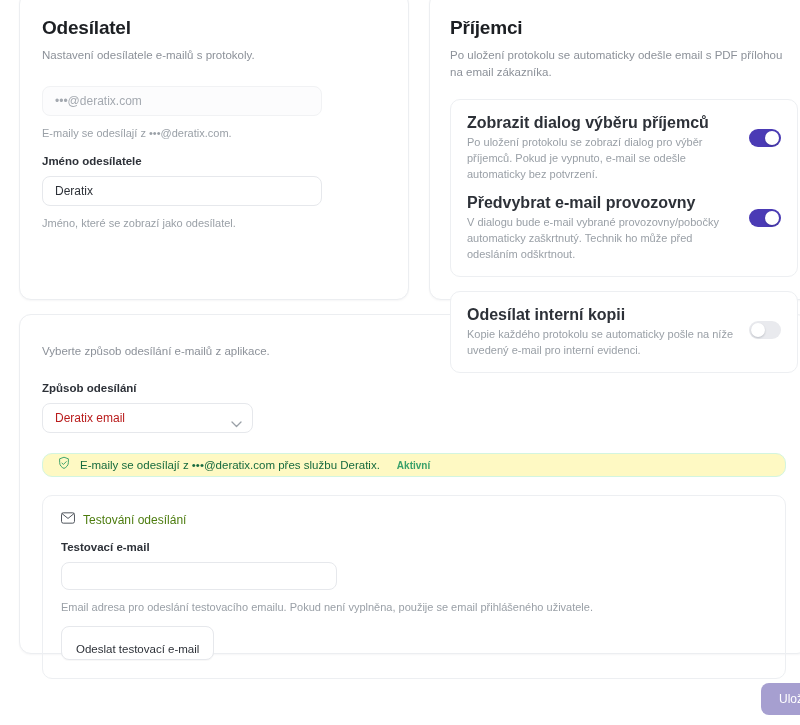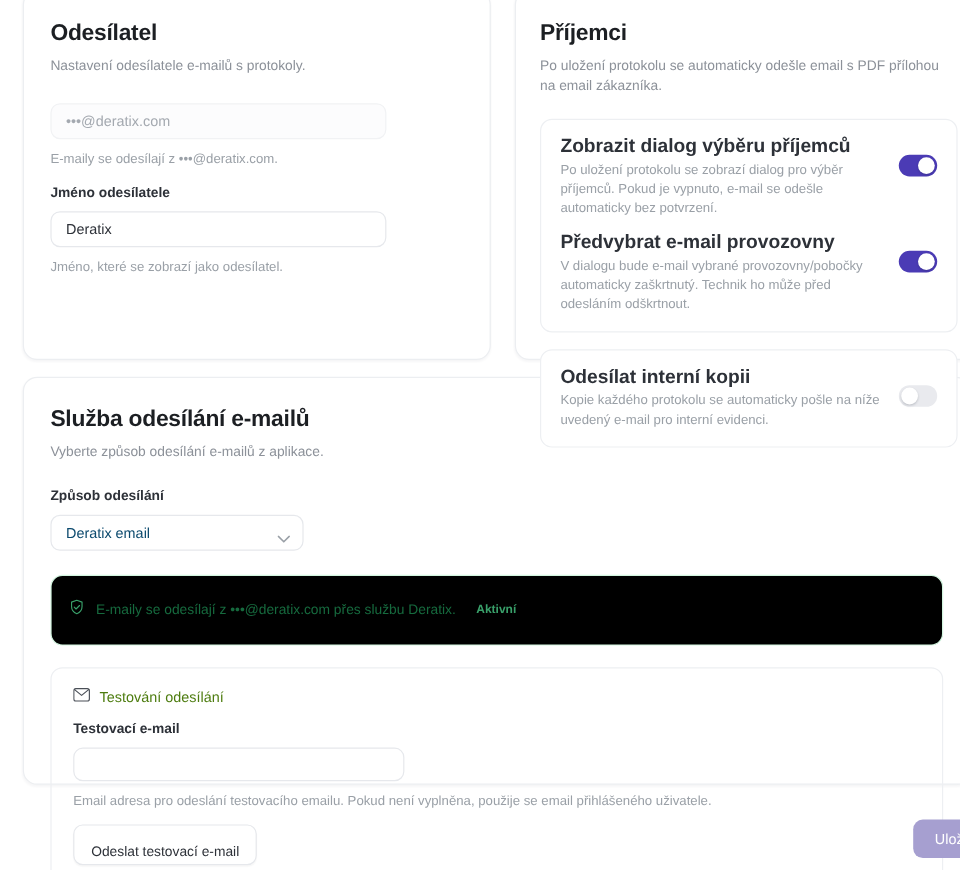--- a/index.html
+++ b/index.html
@@ -160,42 +160,42 @@
     width: 211px;
     margin-top: 9px;
   }
   .select-box {
     width: 211px;
     height: 30px;
     border: 1px solid #e6e8ec;
     border-radius: 8px;
     background: #fff;
     font-size: 12px;
-    color: #0c4a6e;
+    color: #b91c1c;
     display: flex;
     align-items: center;
     padding: 12px 12px;
     cursor: pointer;
   }
   .chev {
     position: absolute;
     right: 11px;
     top: 11px;
     pointer-events: none;
   }
 
   
   .banner {
     display: flex;
     align-items: center;
     gap: 9px;
-    background: #000000;
+    background: #fef9c3;
     border: 1px solid #d3f5e0;
     border-radius: 10px;
-    padding: 19px 14px;
+    padding: 2px 14px;
     margin-top: 20px;
   }
   .banner-text {
     font-size: 11.5px;
     color: #166a3e;
   }
   .banner-badge {
     font-size: 10px;
     font-weight: 600;
     color: #39a06a;
@@ -322,21 +322,20 @@
           </div>
           <div class="switch">
             <span class="knob"></span>
           </div>
         </div>
       </div>
     </section>
   </div>
 
   <section class="card card-bottom">
-    <h2 class="card-title">Služba odesílání e-mailů</h2>
     <p class="card-sub">Vyberte způsob odesílání e-mailů z aplikace.</p>
 
     <div class="field-block">
       <span class="field-label">Způsob odesílání</span>
       <div class="select-wrap">
         <div class="select-box">
           <span>Deratix email</span>
         </div>
         <span class="chev">
           <svg width="11" height="7" viewBox="0 0 11 7" fill="none">

